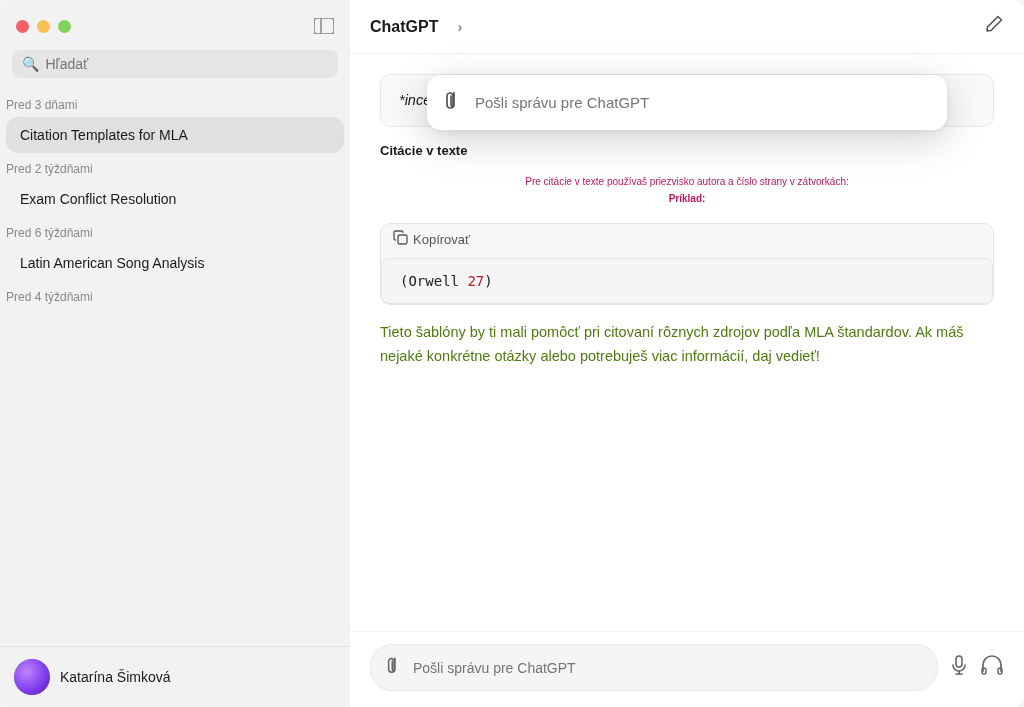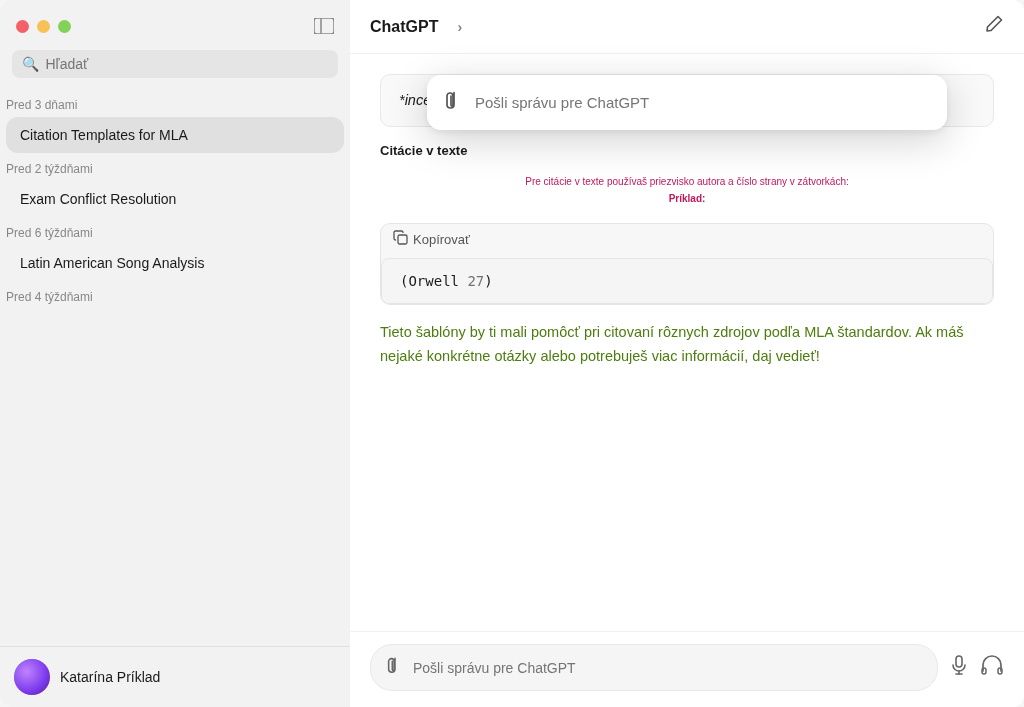--- a/index.html
+++ b/index.html
@@ -245,21 +245,21 @@
     .copy-icon {
       font-size: 14px;
     }
 
     .code-value {
       font-family: 'Menlo', 'Monaco', monospace;
       font-size: 14px;
     }
 
     .code-number {
-      color: #737373;
+      color: #b91c1c;
     }
 
     .closing-text {
       font-size: 14.5px;
       color: #4d7c0f;
       line-height: 1.65;
     }
 
     
     .message-input-bar {
@@ -376,21 +376,21 @@
     <div class="sidebar-item">
       <span>Latin American Song Analysis</span>
     </div>
 
     <div class="sidebar-section-label">Pred 4 týždňami</div>
 
     <div class="sidebar-footer">
       <div class="avatar">
         <div class="avatar-img"></div>
       </div>
-      <span class="footer-username">Katarína Príklad</span>
+      <span class="footer-username">Katarína Šimková</span>
     </div>
   </div>
 
   <div class="main-content">
 
     <div class="main-header">
       <div class="main-title">
         <span>ChatGPT</span>
         <span class="main-title-chevron">›</span>
       </div>

